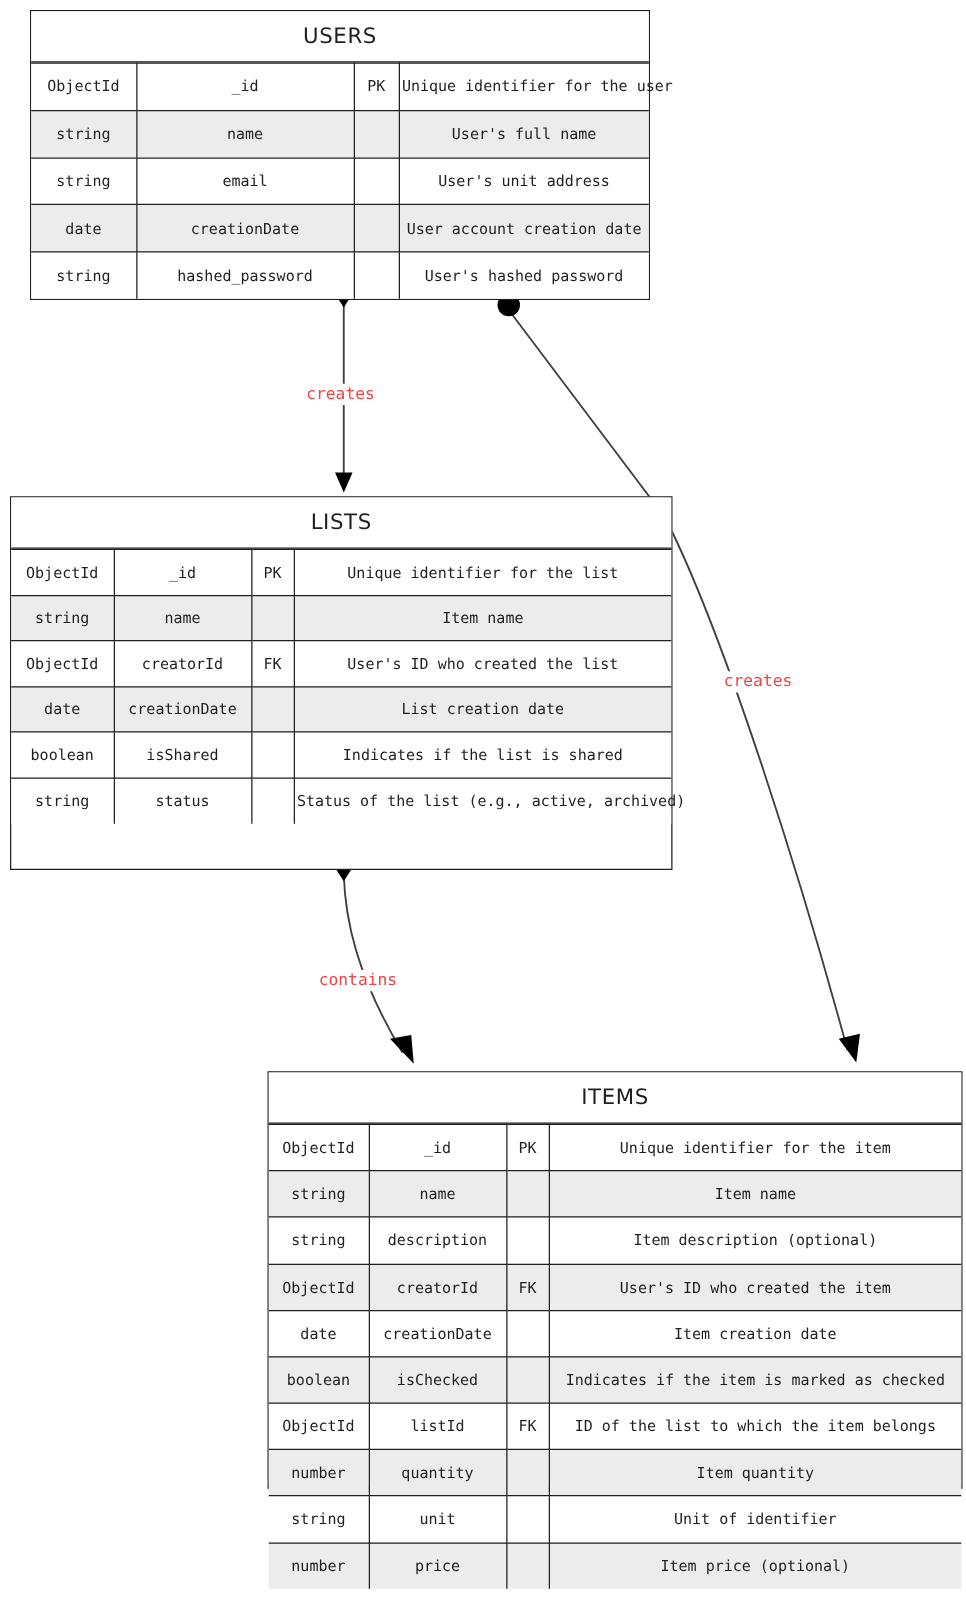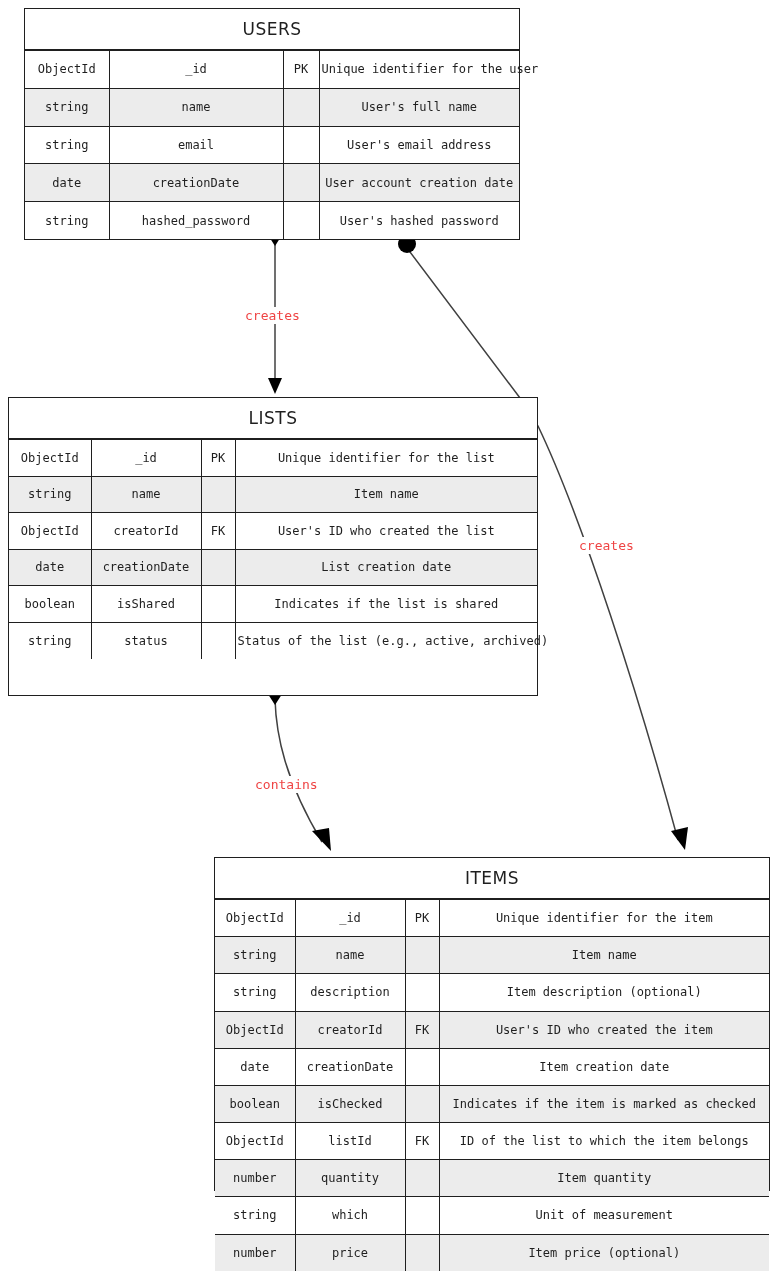--- a/index.html
+++ b/index.html
@@ -135,21 +135,21 @@
             <tr class="even" style="height: 37.76px;">
               <td class="c-type">string</td>
               <td class="c-name">name</td>
               <td class="c-key"></td>
               <td class="c-desc">User's full name</td>
             </tr>
             <tr class="odd" style="height: 37.76px;">
               <td class="c-type">string</td>
               <td class="c-name">email</td>
               <td class="c-key"></td>
-              <td class="c-desc">User's email address</td>
+              <td class="c-desc">User's unit address</td>
             </tr>
             <tr class="even" style="height: 37.76px;">
               <td class="c-type">date</td>
               <td class="c-name">creationDate</td>
               <td class="c-key"></td>
               <td class="c-desc">User account creation date</td>
             </tr>
             <tr class="odd" style="height: 37.76px;">
               <td class="c-type">string</td>
               <td class="c-name">hashed_password</td>
@@ -261,23 +261,23 @@
               <td class="c-desc">ID of the list to which the item belongs</td>
             </tr>
             <tr class="even" style="height: 37.18px;">
               <td class="c-type">number</td>
               <td class="c-name">quantity</td>
               <td class="c-key"></td>
               <td class="c-desc">Item quantity</td>
             </tr>
             <tr class="odd" style="height: 37.18px;">
               <td class="c-type">string</td>
-              <td class="c-name">which</td>
-              <td class="c-key"></td>
-              <td class="c-desc">Unit of measurement</td>
+              <td class="c-name">unit</td>
+              <td class="c-key"></td>
+              <td class="c-desc">Unit of identifier</td>
             </tr>
             <tr class="even" style="height: 37.18px;">
               <td class="c-type">number</td>
               <td class="c-name">price</td>
               <td class="c-key"></td>
               <td class="c-desc">Item price (optional)</td>
             </tr>
           </tbody>
         </table>
       </div>

